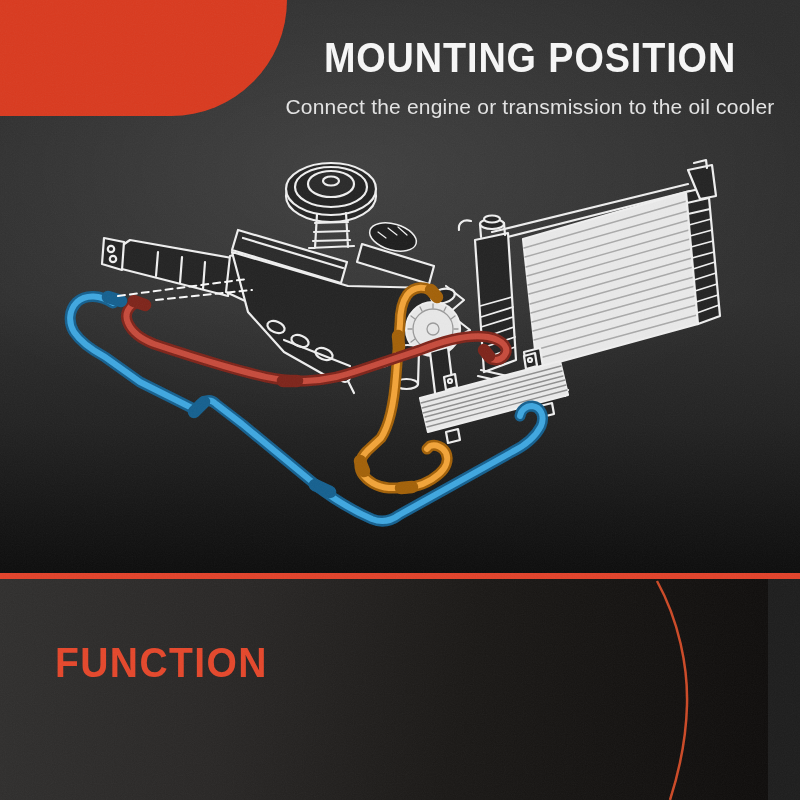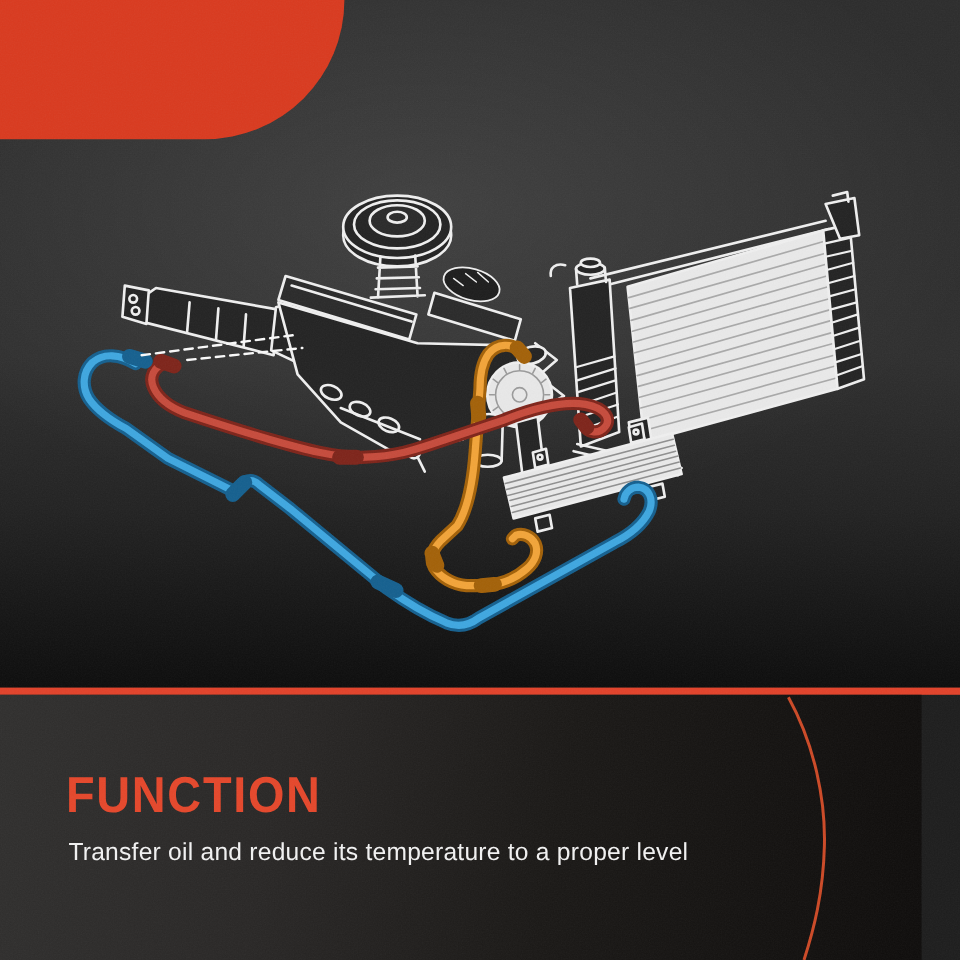--- a/index.html
+++ b/index.html
@@ -128,30 +128,33 @@
 
       <g>
         <path stroke-width="11" d="M113,303 C100,295 86,294 77,302 C69,310 68,322 74,332 C80,341 92,350 105,357 L140,382 L196,410 C202,400 210,398 216,404 L242,424 L322,490 C340,503 358,513 372,519 C382,523 391,521 399,515 L512,452 C526,445 536,436 541,426 C545,416 541,407 532,406 C526,406 521,410 520,416" stroke="#15608f"></path>
         <path stroke-width="6" d="M113,303 C100,295 86,294 77,302 C69,310 68,322 74,332 C80,341 92,350 105,357 L140,382 L196,410 C202,400 210,398 216,404 L242,424 L322,490 C340,503 358,513 372,519 C382,523 391,521 399,515 L512,452 C526,445 536,436 541,426 C545,416 541,407 532,406 C526,406 521,410 520,416" stroke="#3fa7e0"></path>
         <path stroke-width="12.5" d="M121,301 L108,297 M315,485 L330,492 M194,412 L204,402" stroke="#15608f"></path>
       </g>
 
       <path stroke-width="2" stroke-dasharray="7 5" d="M118,296 L247,279 M156,300 L252,290" stroke="#fafafa"></path>
     </svg>
 
+    <div class="header">
+      <h1 class="title">MOUNTING POSITION</h1>
+      <p class="subtitle">Connect the engine or transmission to the oil cooler</p>
+    </div>
   </div>
 
   <div class="divider" style="background-color: rgb(226, 66, 42);"></div>
 
   <div class="bottom-section">
     <svg class="curve" viewBox="0 0 800 221" fill="none">
       <path d="M657,2 C679,42 688,88 687,126 C686,166 678,196 670,221" stroke-width="2.5" stroke="#cc4926"></path>
     </svg>
     <h2 class="fn-title" style="color: rgb(229, 71, 43);">FUNCTION</h2>
-    <p class="fn-subtitle">Transfer oil and reduce its temperature to a proper level</p>
   </div>
 
   <svg class="noise" viewBox="0 0 800 800">
     <filter id="grain">
         <feTurbulence type="fractalNoise" baseFrequency="0.9" numOctaves="2" stitchTiles="stitch"></feTurbulence>
       <feColorMatrix type="saturate" values="0"></feColorMatrix>
       </filter>
     <rect width="800" height="800" filter="url(#grain)"></rect>
   </svg>
 </div>

